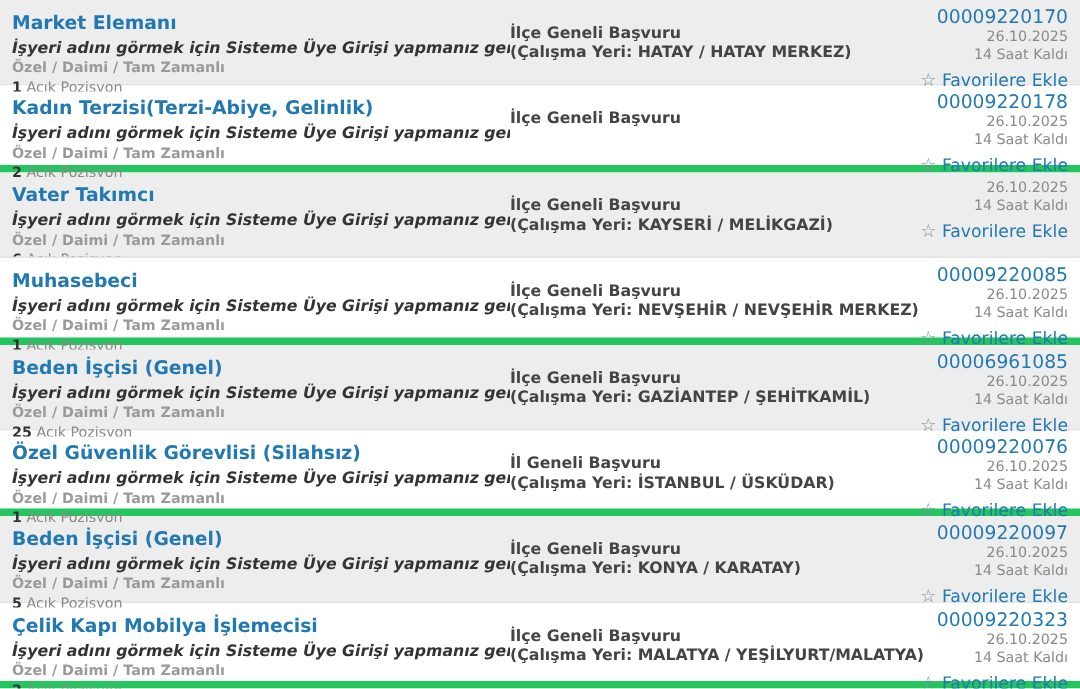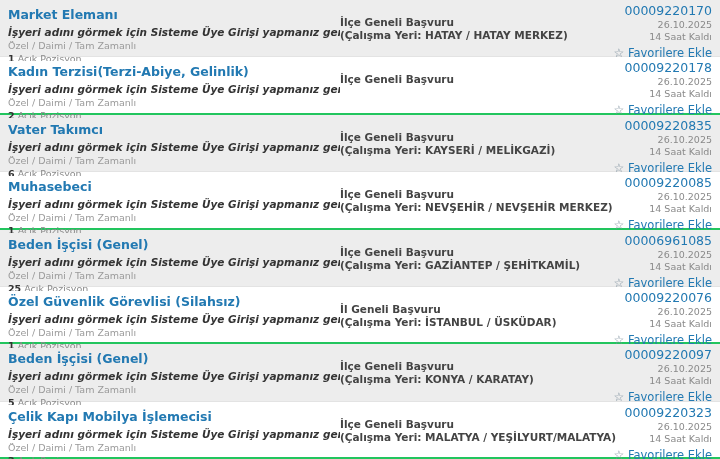--- a/index.html
+++ b/index.html
@@ -8,34 +8,34 @@
     font-family:"DejaVu Sans","Liberation Sans",sans-serif;
     -webkit-font-smoothing:antialiased;
   }
   #listing-container{width:720px;height:332px;}
   .row{
     box-sizing:border-box;
     height:57.375px;
     display:grid;
     grid-template-columns:1fr 250px 130px;
     background:#fff;
-    border-bottom:2px solid #22c55e;
+    border-bottom:5px solid #22c55e;
   }
   .row:nth-child(odd){background:#ededed;border-bottom:1px solid #e3e3e3;}
   .col-left{padding:4px 4px 0 8px;overflow:hidden;}
   .title{
     display:inline-block;
     color:#2279b2;font-size:12.5px;font-weight:bold;
     text-decoration:none;line-height:15px;cursor:pointer;
   }
   .notice{
     color:#333;font-size:10.5px;font-weight:bold;font-style:italic;
     line-height:12px;margin-top:3px;white-space:nowrap;
   }
-  .terms{color:#9a9a9a;font-size:9.5px;line-height:11px;margin-top:2px;}
+  .terms{color:#9a9a9a;font-size:9.5px;line-height:11px;margin-top:2px;font-weight:bold;}
   .positions{font-size:9.5px;color:#8a8a8a;line-height:11px;margin-top:2px;}
   .positions b{color:#333;}
   .col-mid{
     padding-top:16px;text-align:left;
     color:#444;font-size:10.5px;font-weight:bold;line-height:13px;
     white-space:nowrap;
   }
   .col-right{
     padding:4px 8px 0 0;text-align:right;white-space:nowrap;
   }
@@ -111,21 +111,20 @@
       <div class="positions">
         <b>6</b>
         <span>Açık Pozisyon</span>
       </div>
     </div>
     <div class="col-mid">
       <div>İlçe Geneli Başvuru</div>
       <div>(Çalışma Yeri: KAYSERİ / MELİKGAZİ)</div>
     </div>
     <div class="col-right">
-      <a class="jobid" href="#">00009220835</a>
       <div class="datemeta">26.10.2025</div>
       <div class="datemeta">14 Saat Kaldı</div>
       <a class="fav" href="#">
         <span class="star">☆</span>
         <span>Favorilere Ekle</span>
       </a>
     </div>
   </div>
 
   <div class="row">

